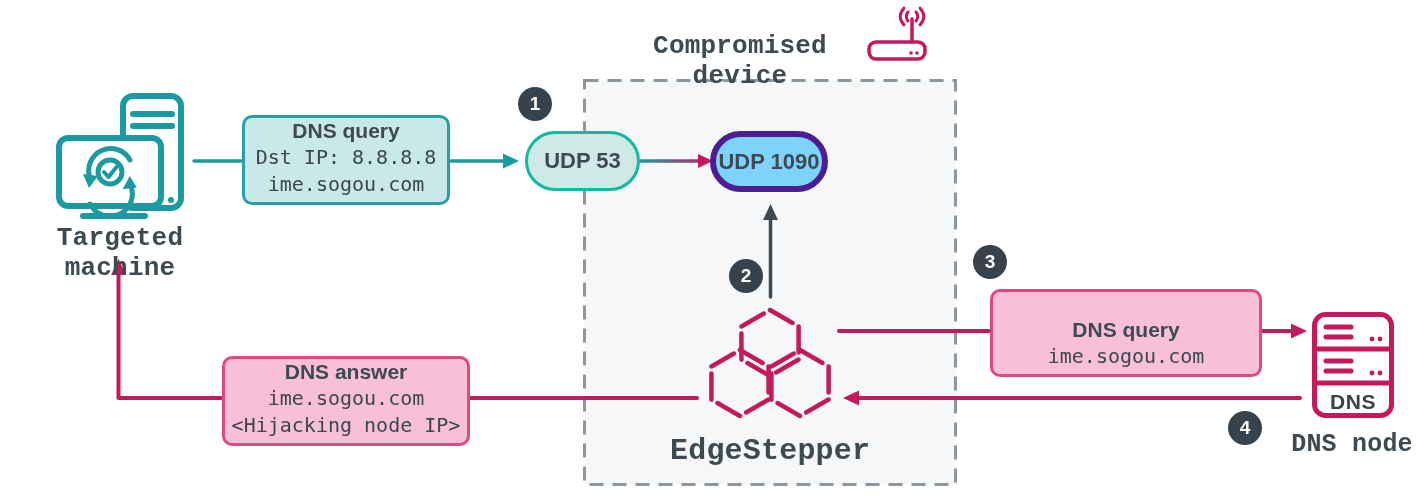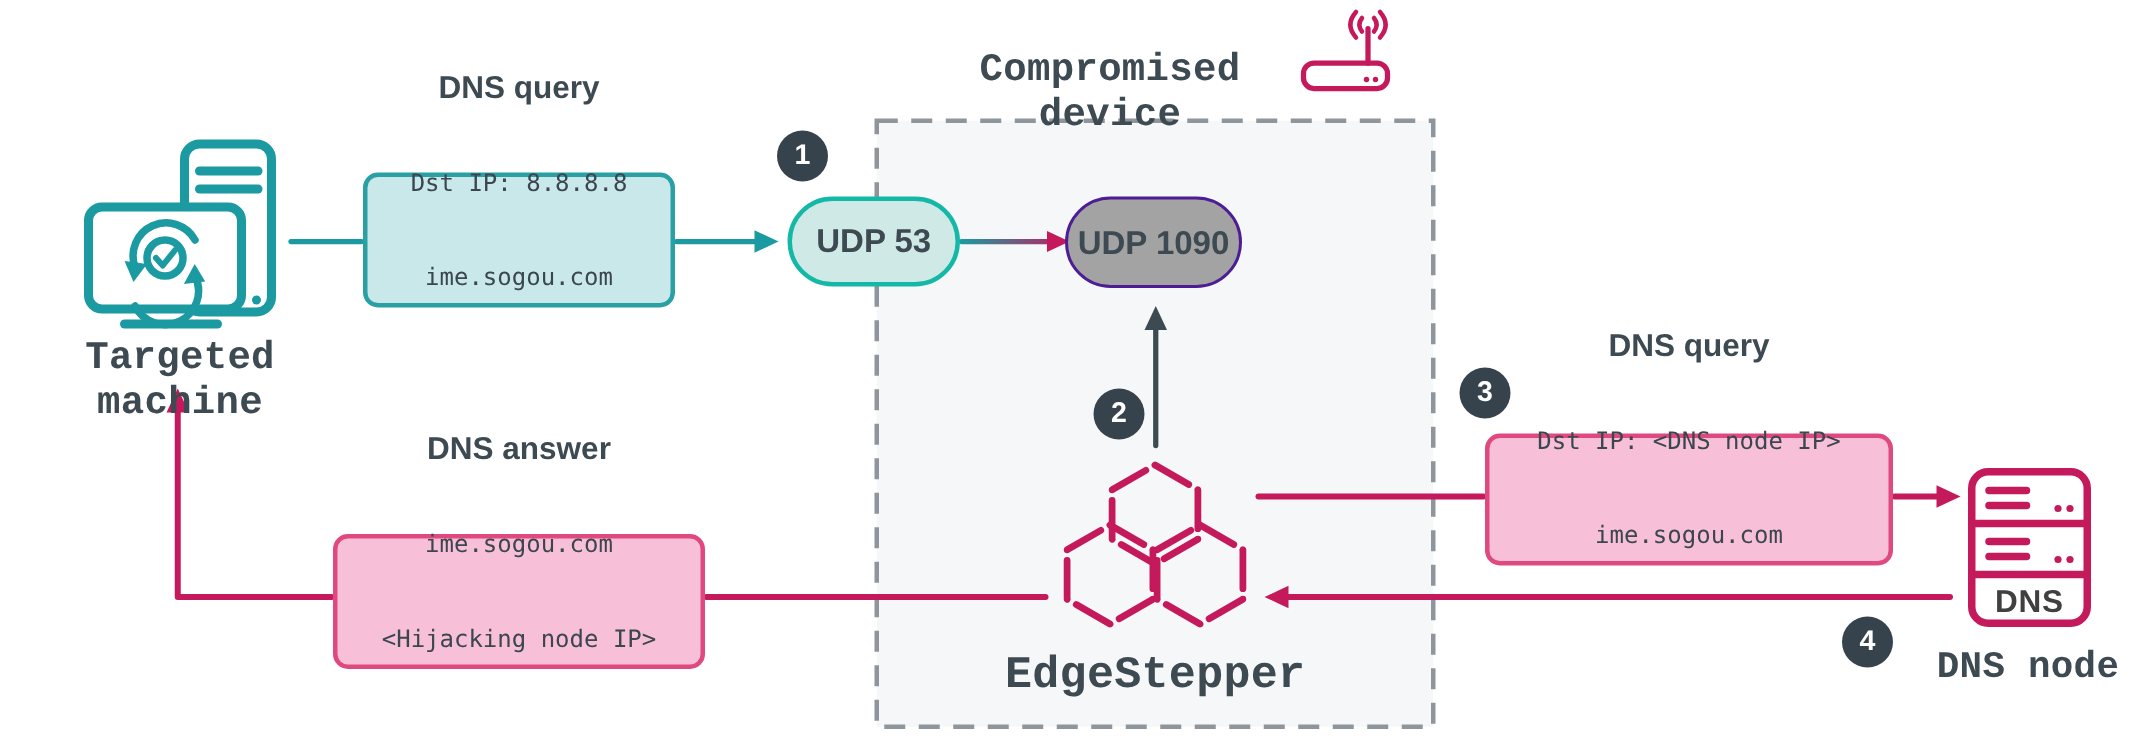--- a/index.html
+++ b/index.html
@@ -13,28 +13,28 @@
     font-size:26px;font-weight:600;color:#3e4a52;letter-spacing:0.2px;font-family:Liberation Mono, monospace;
   }
   .msg-box{
     position:absolute;z-index:2;box-sizing:border-box;border-radius:10px;
     display:flex;flex-direction:column;justify-content:flex-end;align-items:center;
     padding:4px 6px;
   }
   .msg-box.teal{background:#c9e8e9;border:3px solid #2aa0a5;}
   .msg-box.pink{background:#f8c0d8;border:3px solid #e0497f;}
   .msg-title{font-size:21px;font-weight:600;line-height:27px;color:#3e4a52;}
-  .msg-mono{font-family:"DejaVu Sans Mono",monospace;font-size:16px;line-height:27px;color:#3b464e;margin-top:36px;}
+  .msg-mono{font-family:"DejaVu Sans Mono",monospace;font-size:20px;line-height:27px;color:#3b464e;}
   .pill{
     position:absolute;z-index:2;box-sizing:border-box;border-radius:32px;
     display:flex;justify-content:center;align-items:center;
     font-size:22px;font-weight:600;color:#3e4a52;
   }
   .pill.teal{background:#cfe9e7;border:3px solid #14b8a6;}
-  .pill.pink{background:#a3a3a3;border:2px solid #4c1d95;}
+  .pill.pink{background:#7dd3fc;border:6px solid #4c1d95;}
   .badge{
     position:absolute;z-index:4;width:34px;height:34px;border-radius:50%;
     background:#37434c;color:#ffffff;display:flex;justify-content:center;align-items:center;
     font-size:19px;font-weight:700;
   }
   .icon{position:absolute;z-index:2;}
   .dns-server-text{
     position:absolute;left:0;bottom:5px;width:100%;text-align:center;z-index:3;
     color:#404040;font-weight:700;font-size:21px;letter-spacing:0.5px;
   }
@@ -115,21 +115,20 @@
   <div class="badge" style="left:1228px;top:411px;">4</div>
 
   <div class="msg-box teal" style="left:242px;top:115px;width:208px;height:90px;">
     <div class="msg-title">DNS query</div>
     <div class="msg-mono">Dst IP: 8.8.8.8</div>
     <div class="msg-mono">ime.sogou.com</div>
   </div>
 
   <div class="msg-box pink" style="left:990px;top:289px;width:272px;height:88px;">
     <div class="msg-title">DNS query</div>
-    <div class="msg-mono">Dst IP: &lt;DNS node IP&gt;</div>
     <div class="msg-mono">ime.sogou.com</div>
   </div>
 
   <div class="msg-box pink" style="left:222px;top:356px;width:248px;height:90px;">
     <div class="msg-title">DNS answer</div>
     <div class="msg-mono">ime.sogou.com</div>
     <div class="msg-mono">&lt;Hijacking node IP&gt;</div>
   </div>
 
   <div class="pill teal" style="left:525px;top:131px;width:115px;height:60px;">UDP 53</div>

